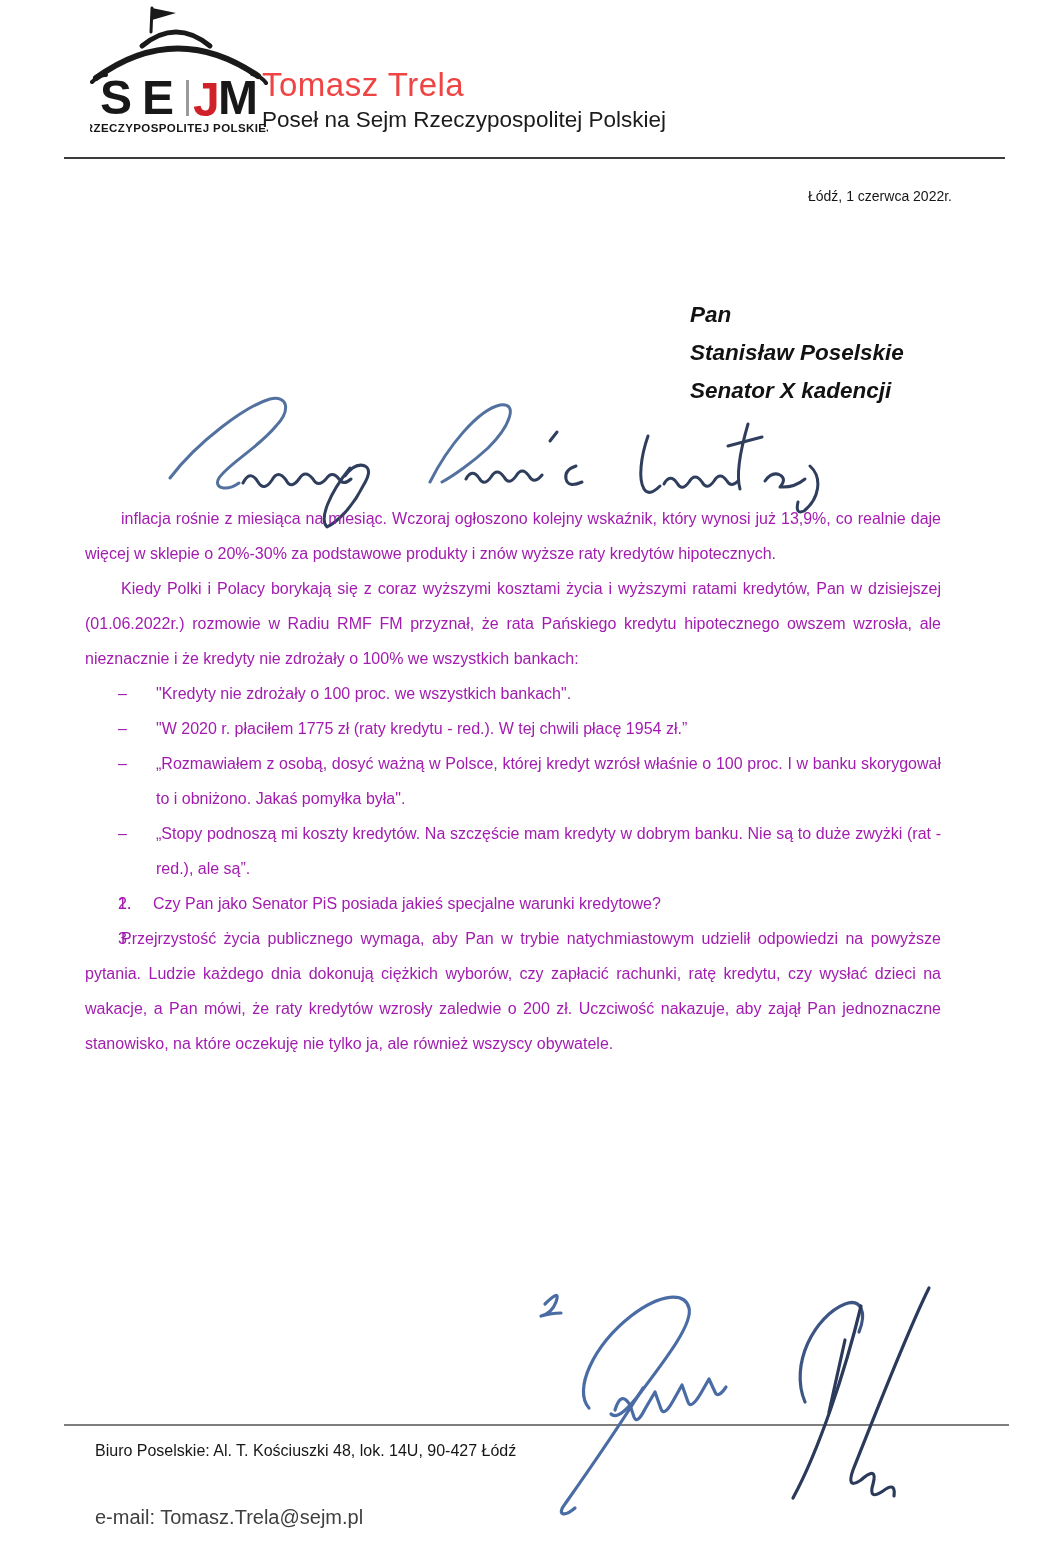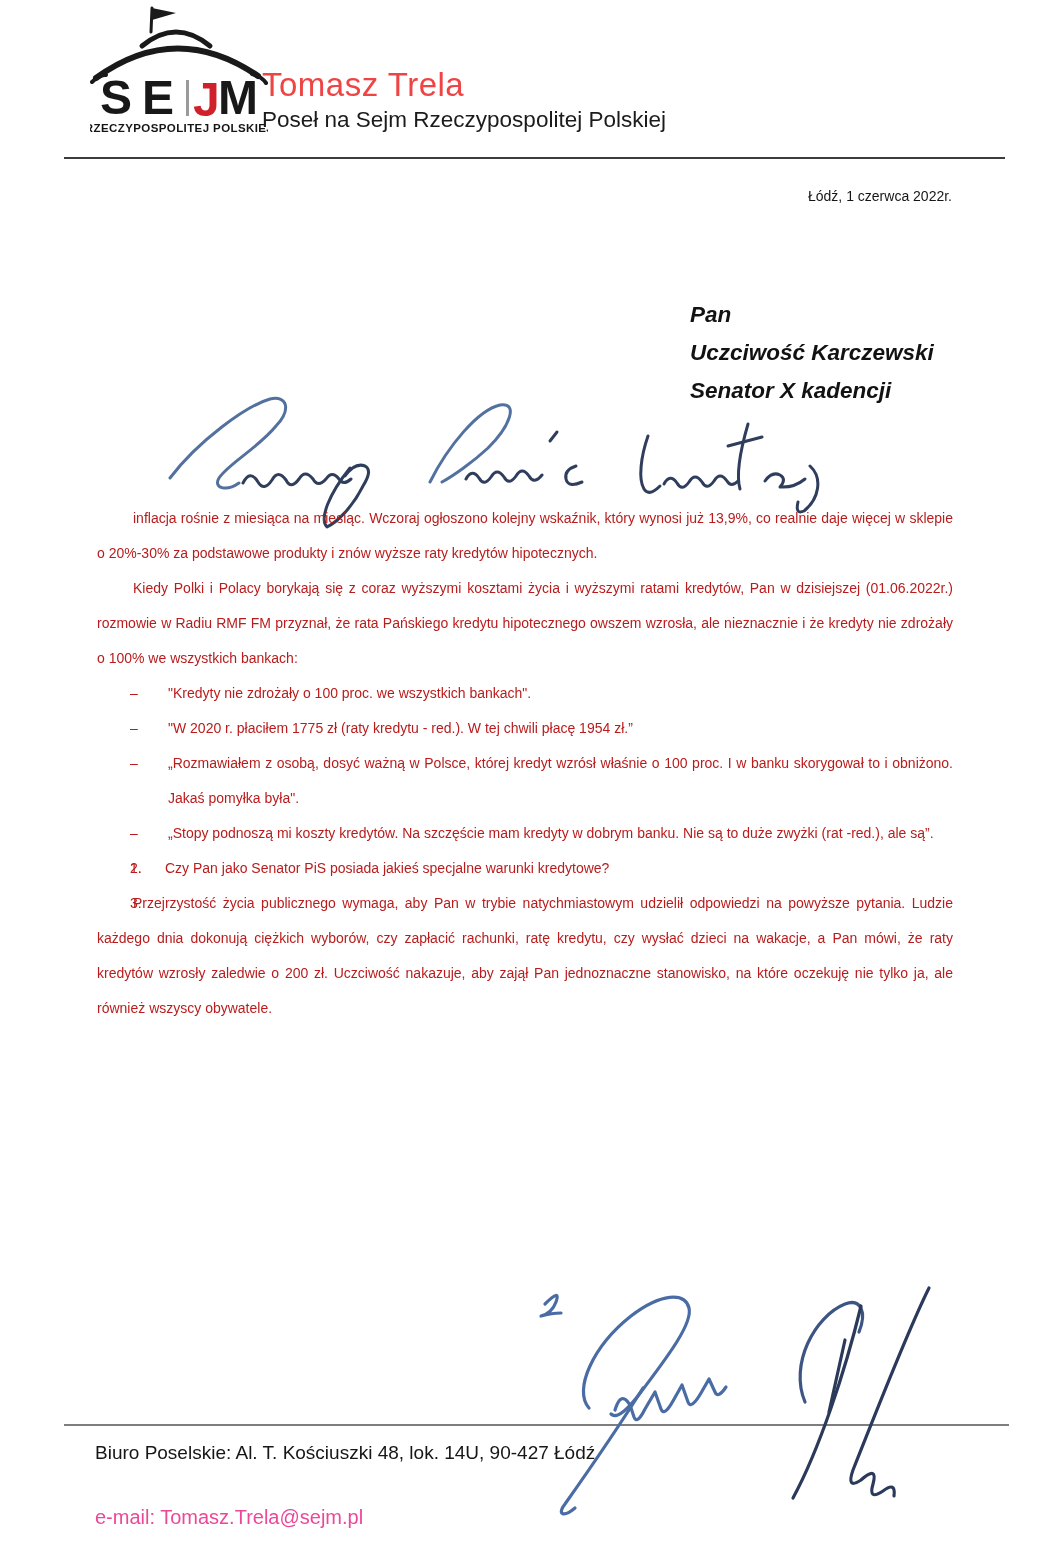--- a/index.html
+++ b/index.html
@@ -33,36 +33,36 @@
     position: absolute; left: 690px; top: 296px;
     font-size: 22.5px; font-weight: bold; line-height: 38px; color: #121212; font-style: italic;
   }
 
   
   .salutation-ink { position: absolute; left: 148px; top: 386px; width: 712px; height: 148px; pointer-events: none; }
   .signature-ink { position: absolute; left: 493px; top: 1280px; width: 462px; height: 256px; pointer-events: none; z-index: 5; }
 
   
   .doc-body {
-    position: absolute; left: 97px; top: 501px; width: 856px;
-    font-size: 14px; line-height: 35px; text-align: justify; color: #b91c1c;
+    position: absolute; left: 85px; top: 501px; width: 856px;
+    font-size: 16px; line-height: 35px; text-align: justify; color: #a21caf;
   }
   .para { margin: 0; text-indent: 36px; }
   .para.no-indent { text-indent: 0; }
   .quote-item, .question-item { position: relative; padding-left: 71px; margin: 0; }
   .question-item { padding-left: 68px; }
   .quote-marker, .question-marker { position: absolute; left: 33px; top: 0; }
 
   
   .footer-divider {
     position: absolute; left: 64px; top: 1424px; width: 945px; height: 0;
     border-top: 2px solid #7e7e7e;
   }
-  .office-address { position: absolute; left: 95px; top: 1442px; font-size: 19px; color: #161616; }
-  .email-address  { position: absolute; left: 95px; top: 1506px; font-size: 20px; color: #ec4899; }
+  .office-address { position: absolute; left: 95px; top: 1442px; font-size: 16px; color: #161616; }
+  .email-address  { position: absolute; left: 95px; top: 1506px; font-size: 20px; color: #404040; }
 
   .ink { fill: none; stroke-linecap: round; stroke-linejoin: round; }
 </style>
 </head>
 <body>
 
 <div class="page">
 
   <svg class="logo" viewBox="0 0 178 132" xmlns="http://www.w3.org/2000/svg">
 
@@ -89,21 +89,21 @@
   <div class="sender">
     <div class="sender-name">Tomasz Trela</div>
     <div class="sender-role">Poseł na Sejm Rzeczypospolitej Polskiej</div>
   </div>
   <div class="header-divider"></div>
 
   <div class="date-line">Łódź, 1 czerwca  2022r.</div>
 
   <div class="addressee">
     <div>Pan</div>
-    <div>Uczciwość Karczewski</div>
+    <div>Stanisław Poselskie</div>
     <div>Senator X kadencji</div>
   </div>
 
   <svg class="salutation-ink" viewBox="0 0 712 148" xmlns="http://www.w3.org/2000/svg" aria-label="Szanowny Panie Senatorze">
     <g class="ink" stroke="#2f3e5c" stroke-width="3">
 
       <path d="M22 92 C 50 55 98 20 122 13 C 140 9 143 24 128 40 C 110 62 80 78 71 92 C 65 102 78 106 91 97" stroke="#53719f"></path>
       <path d="M95 97 q 7 -14 15 -1 q 6 10 14 -2 q 6 -11 14 0 q 5 10 13 -1 q 6 -10 14 0 q 5 9 13 0 q 6 -9 13 0 q 4 7 12 0"></path>
       <path d="M197 90 q 10 -14 20 -10 q 8 4 -2 20 C 204 122 189 136 179 141 C 171 133 181 108 202 82"></path>
 

